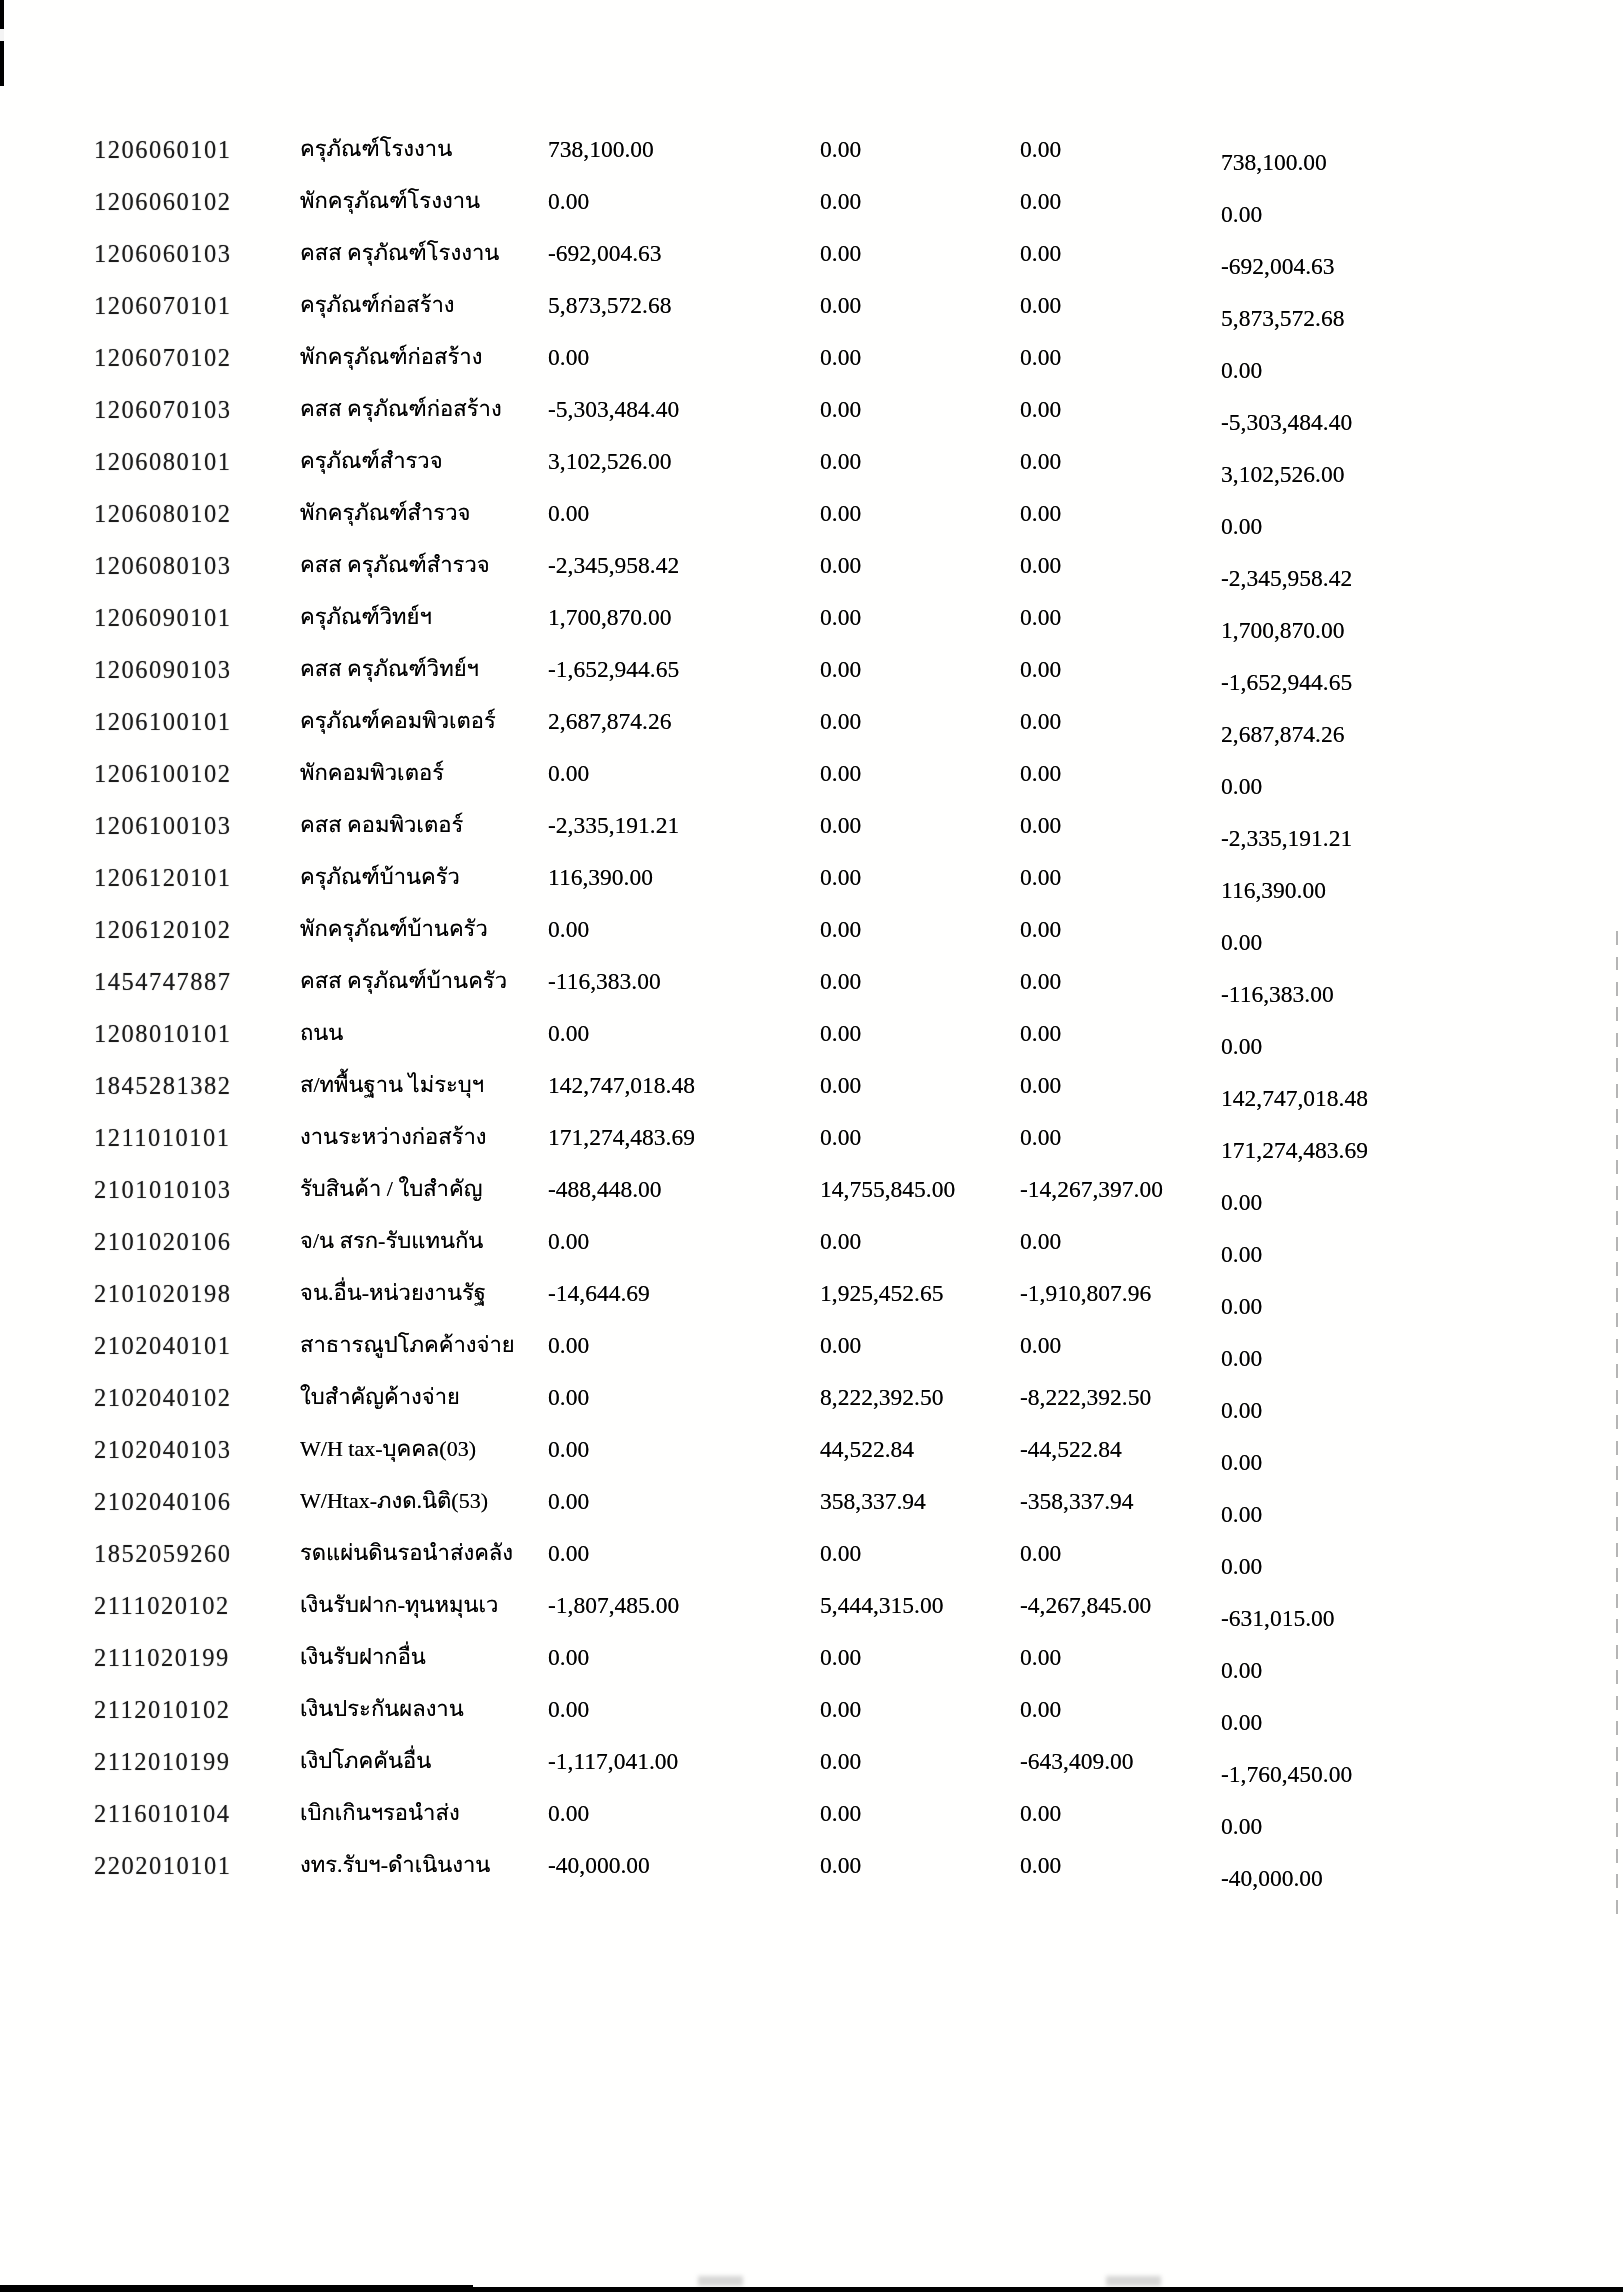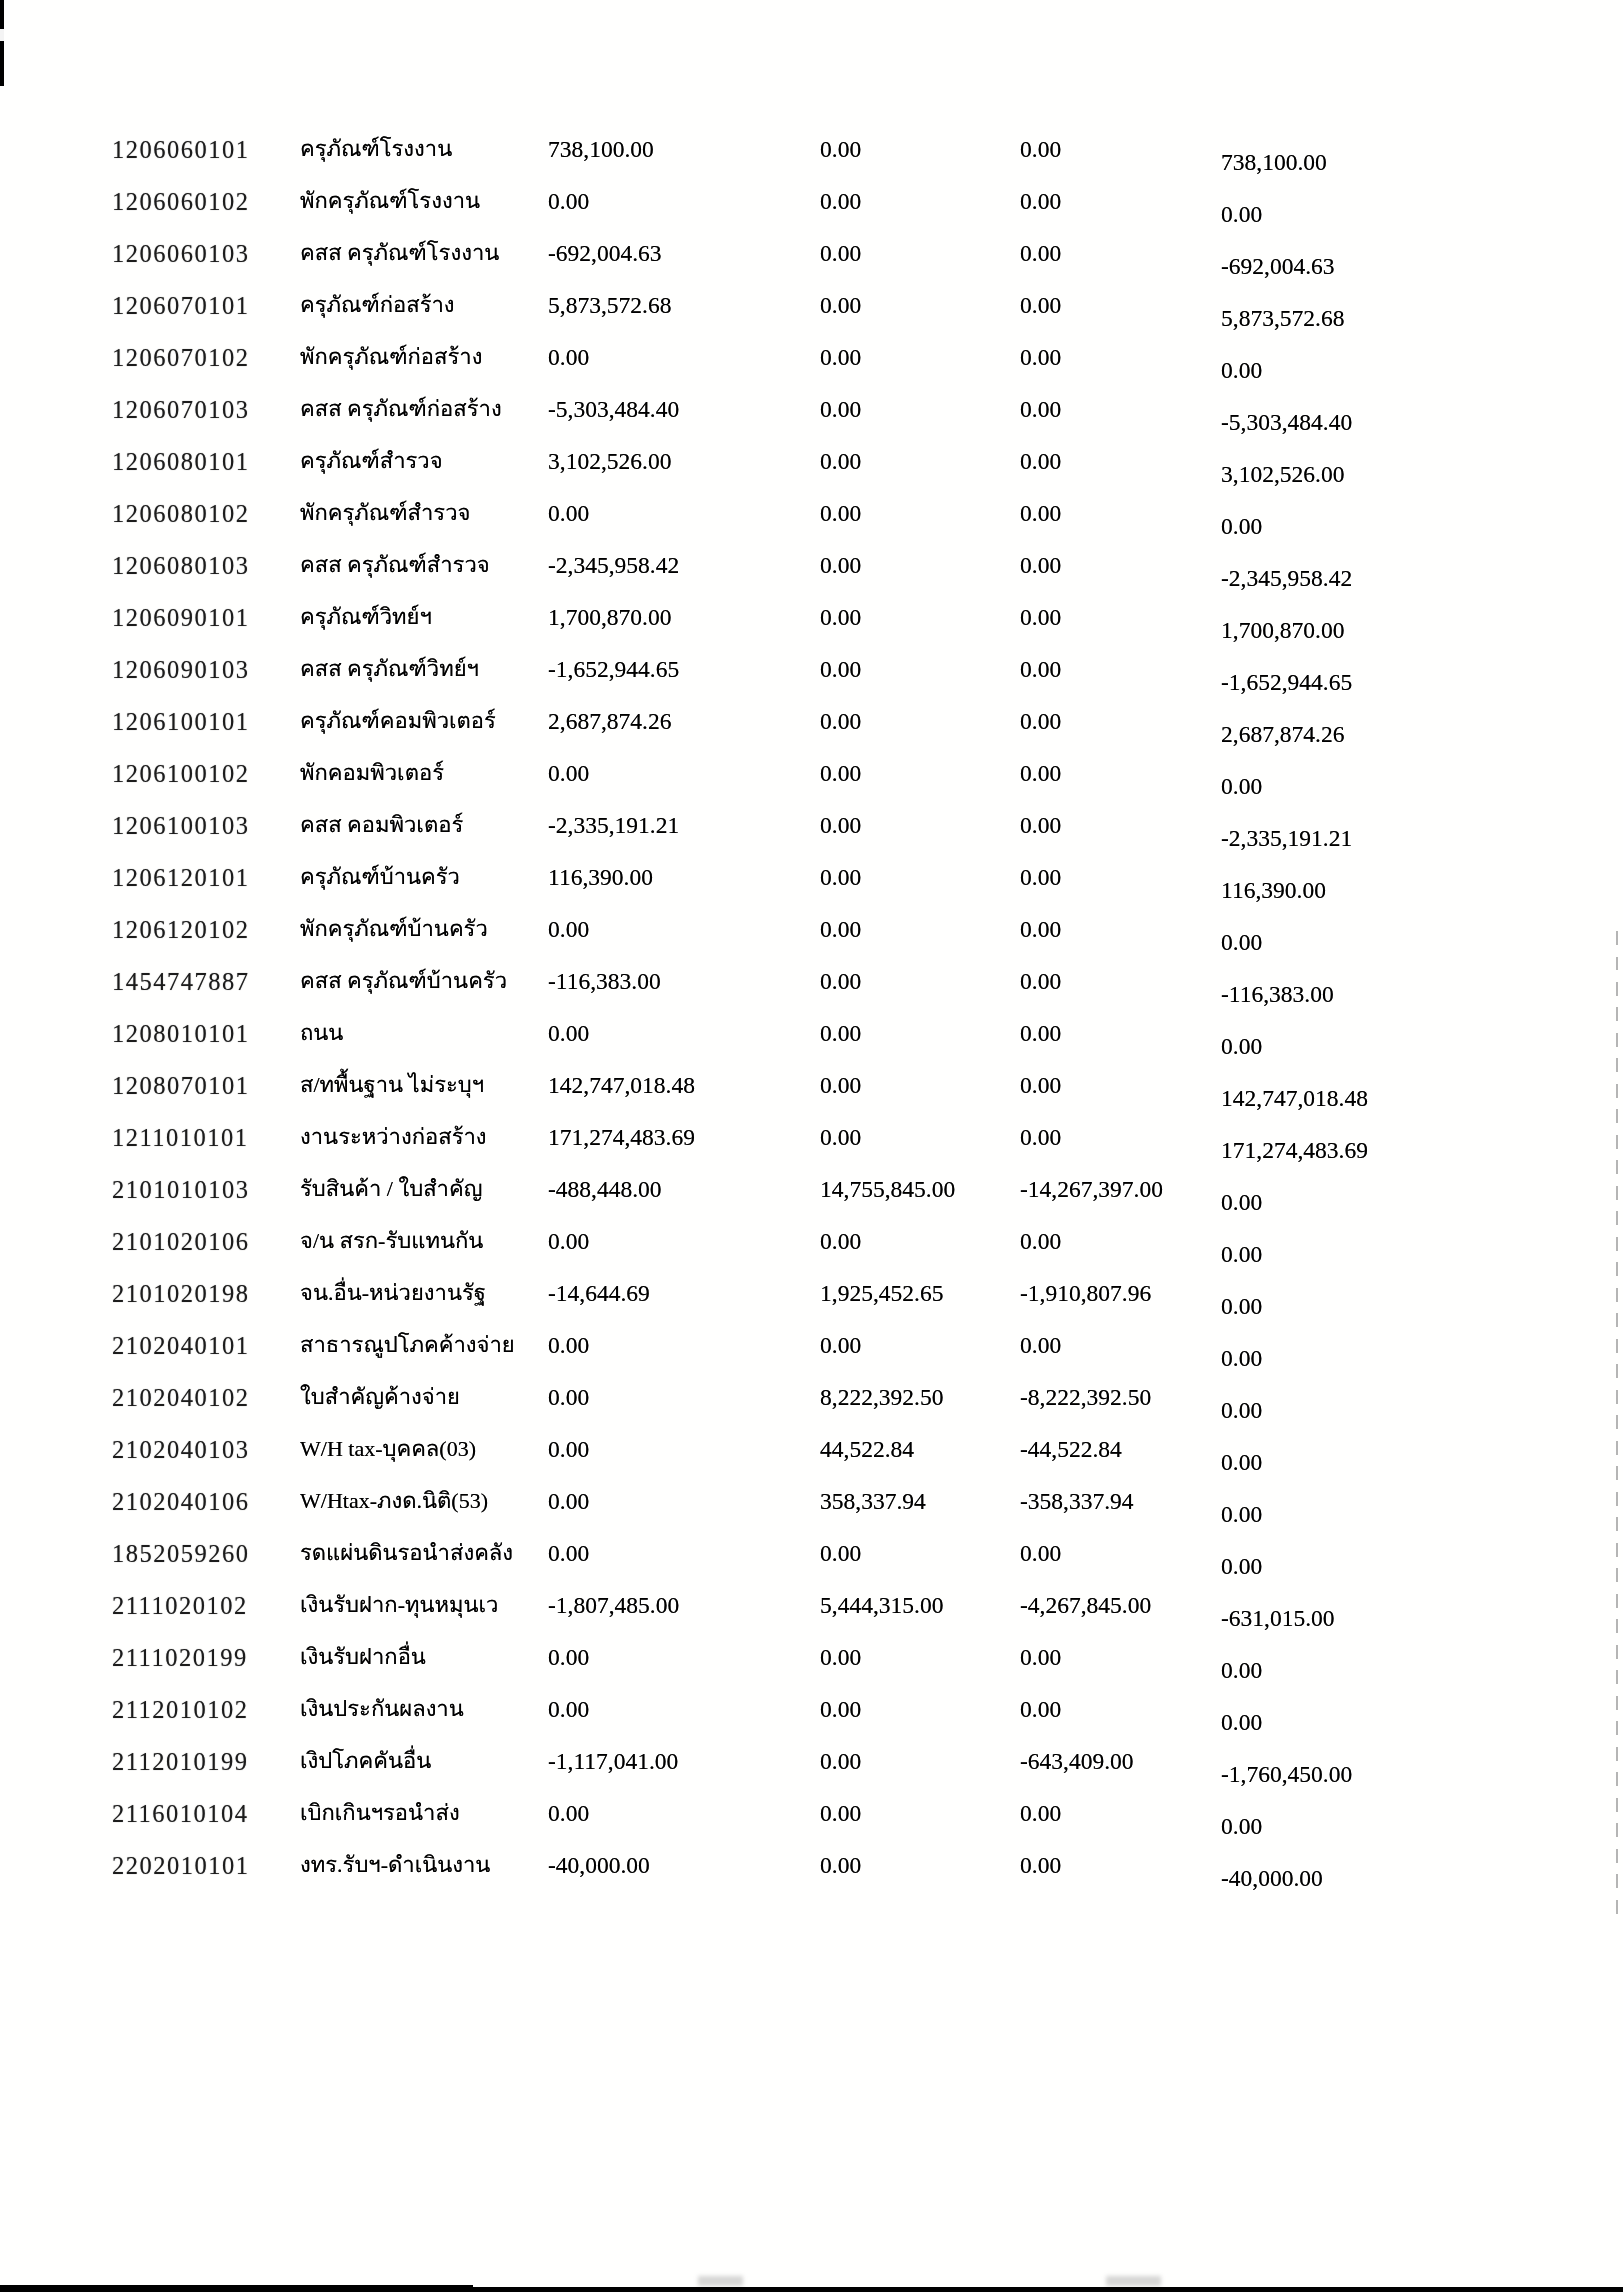--- a/index.html
+++ b/index.html
@@ -36,21 +36,20 @@
   }
   .cell {
     white-space: nowrap;
     line-height: 1.1;
   }
   .code {
     font-size: 24.5px;
     letter-spacing: 1.5px;
     color: #1c1c1c;
     text-shadow: 0 0 1px rgba(40,40,40,0.55);
-    margin-left: 18px;
   }
   .name {
     font-size: 22px;
     color: #000;
     text-shadow: 0 0 0.6px rgba(0,0,0,0.7);
   }
   .amt {
     font-size: 23.5px;
     color: #000;
     text-shadow: 0 0 0.6px rgba(0,0,0,0.65);
@@ -269,21 +268,21 @@
   <div class="row">
     <span class="cell code">1208010101</span>
     <span class="cell name">ถนน</span>
     <span class="cell amt amt1">0.00</span>
     <span class="cell amt amt2">0.00</span>
     <span class="cell amt amt3">0.00</span>
     <span class="cell amt amt4">0.00</span>
   </div>
 
   <div class="row">
-    <span class="cell code">1208070101</span>
+    <span class="cell code">1845281382</span>
     <span class="cell name">ส/ทพื้นฐาน ไม่ระบุฯ</span>
     <span class="cell amt amt1">142,747,018.48</span>
     <span class="cell amt amt2">0.00</span>
     <span class="cell amt amt3">0.00</span>
     <span class="cell amt amt4">142,747,018.48</span>
   </div>
 
   <div class="row">
     <span class="cell code">1211010101</span>
     <span class="cell name">งานระหว่างก่อสร้าง</span>

